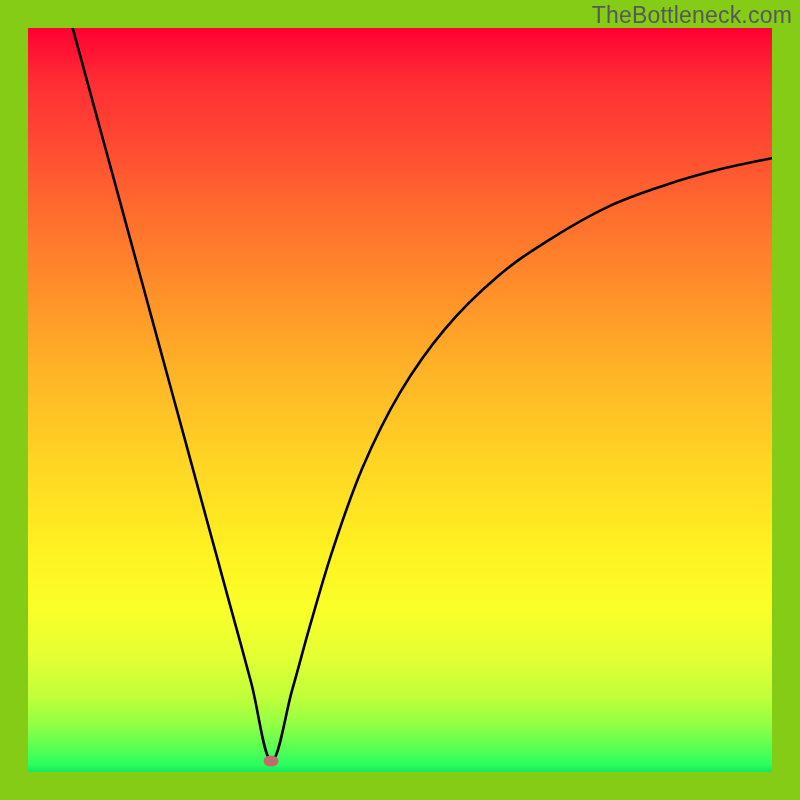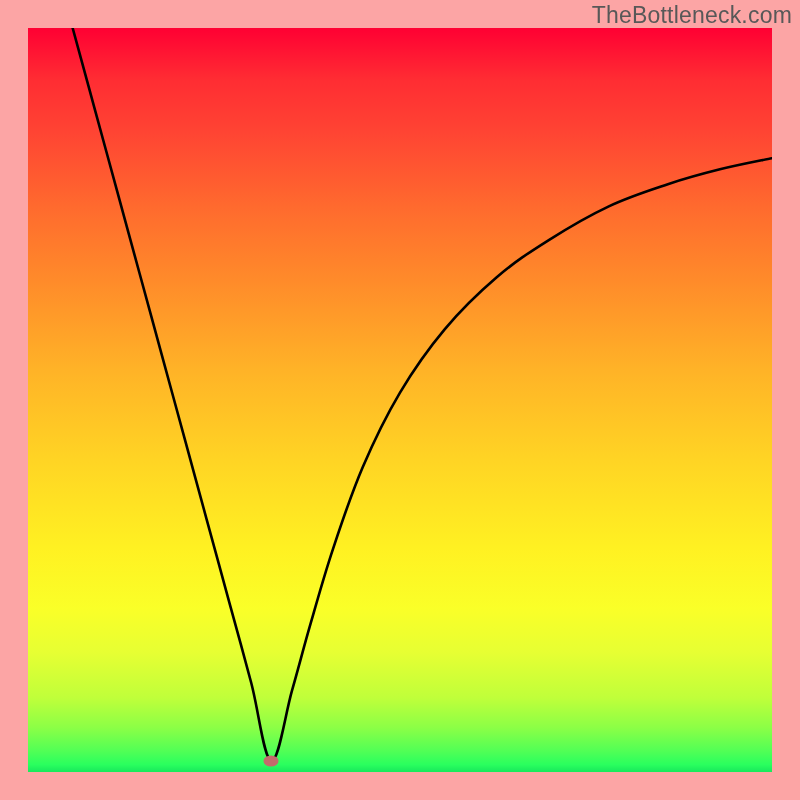--- a/index.html
+++ b/index.html
@@ -8,21 +8,21 @@
     width: 800px;
     height: 800px;
     overflow: hidden;
     background: #000;
     font-family: Arial, Helvetica, sans-serif;
   }
   .frame {
     position: relative;
     width: 800px;
     height: 800px;
-    background: #fca5a5;
+    background: #84cc16;
   }
   .plot {
     position: absolute;
     left: 28px;
     top: 28px;
     width: 744px;
     height: 744px;
     background: linear-gradient(to bottom,
       #ff0033 0%,
       #ff2d33 7%,

